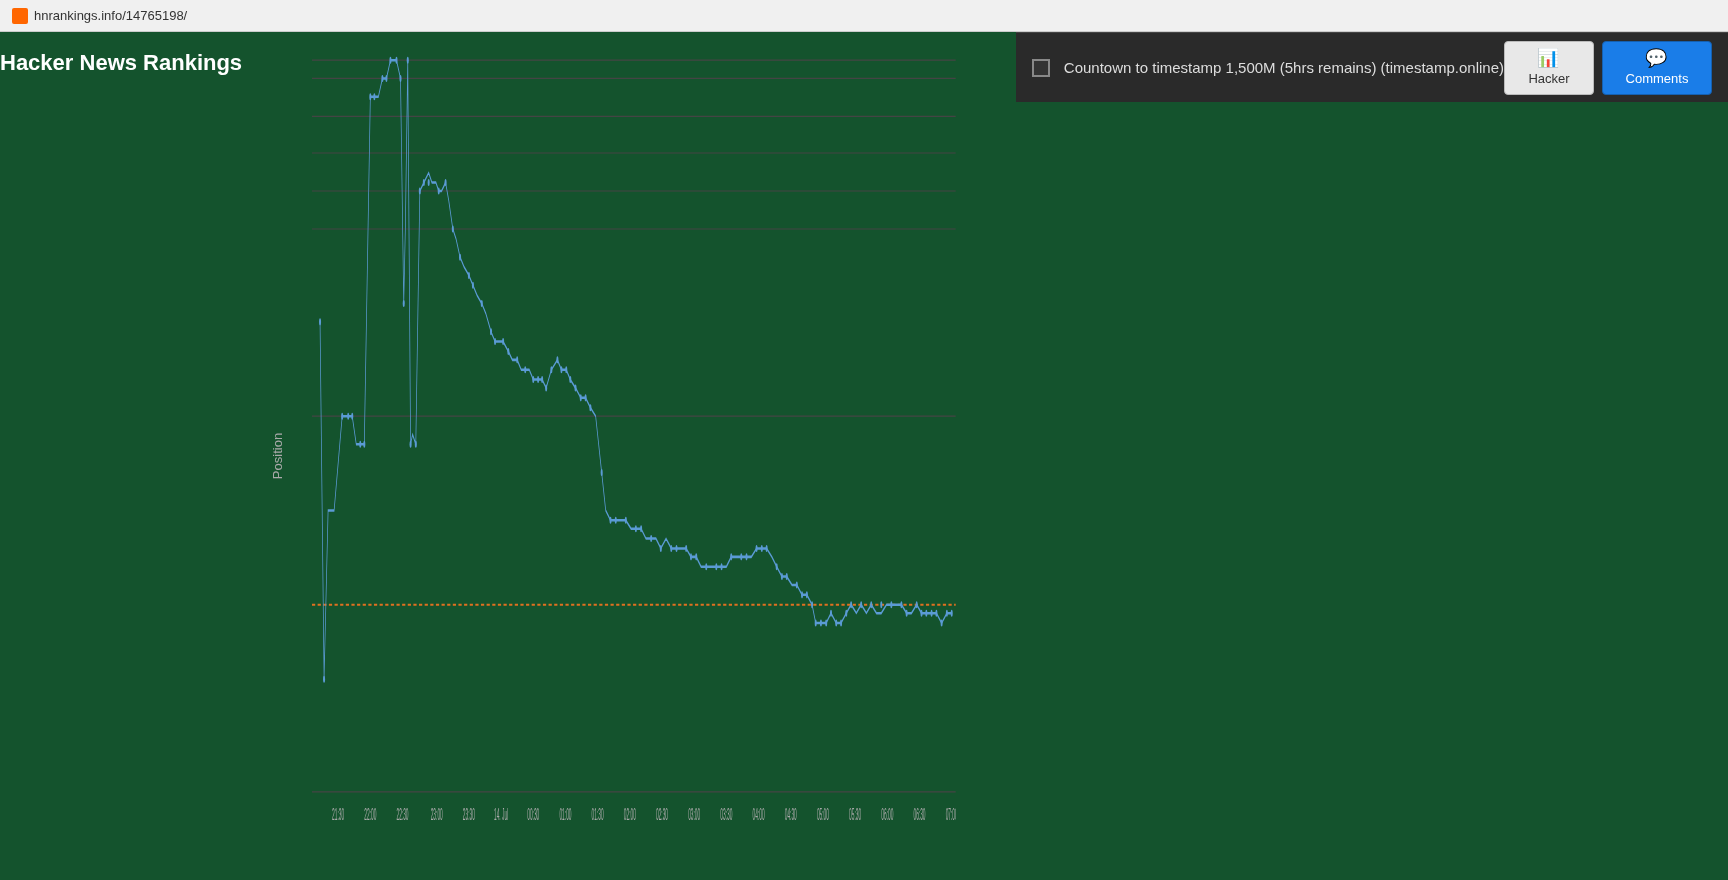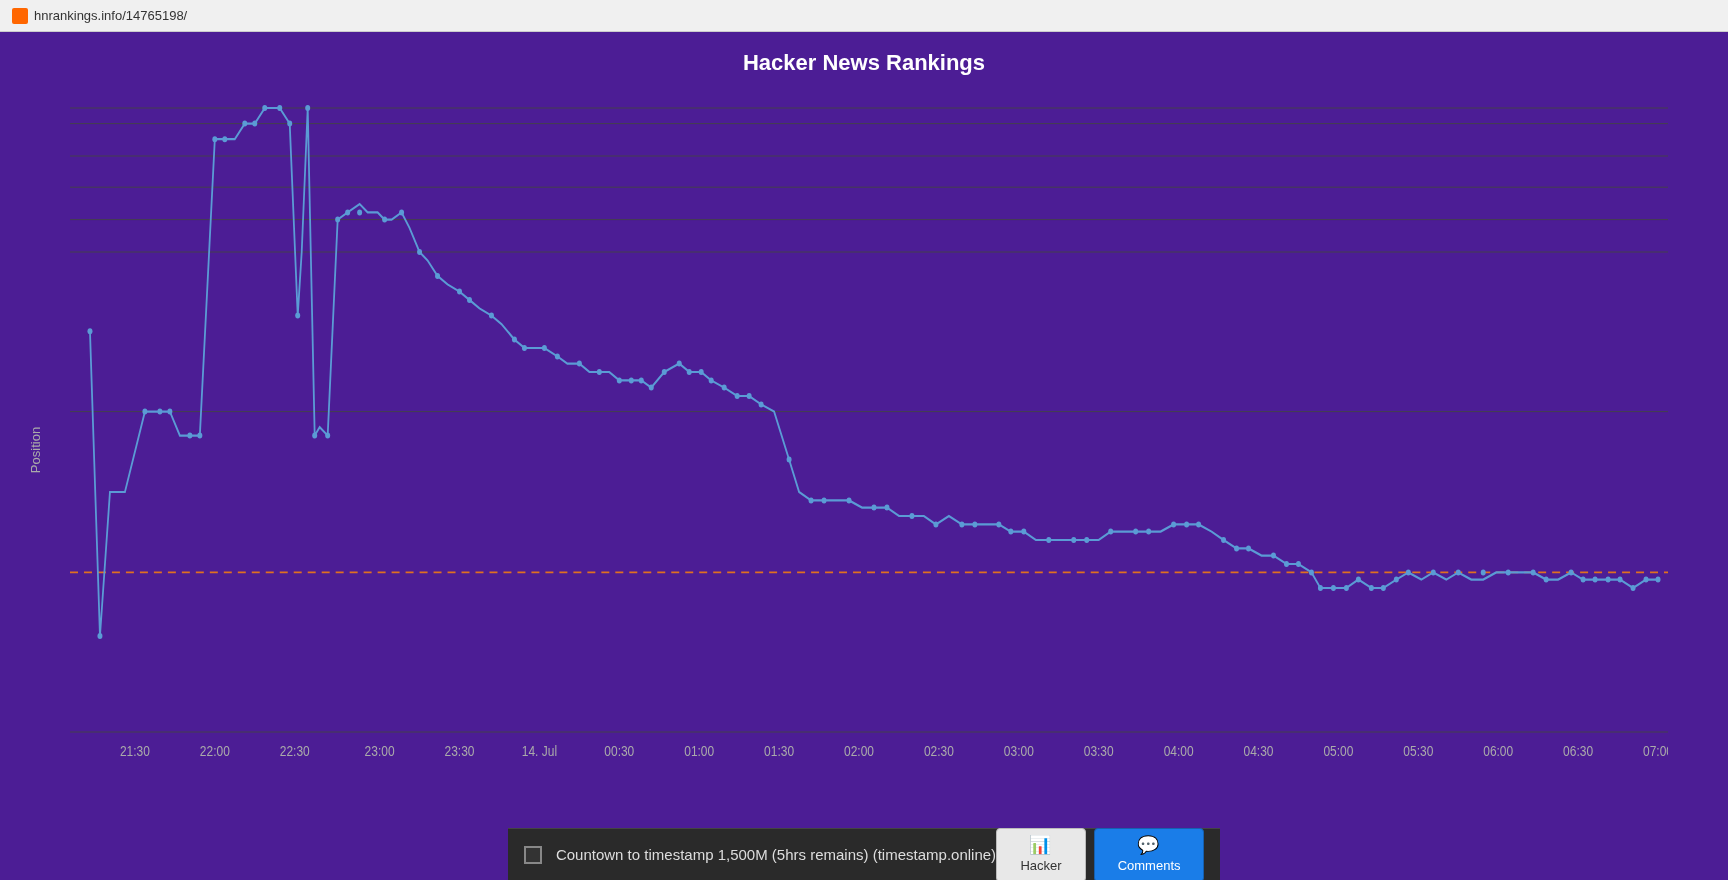--- a/index.html
+++ b/index.html
@@ -33,26 +33,25 @@
       flex-shrink: 0;
     }
     .browser-bar .url {
       font-size: 13px;
       color: #333;
     }
 
     
     .main-content {
       flex: 1;
-      background: #4c1d95;
-      display: flex;
-      flex-direction: column;
+      background: #14532d;
+      display: flex;
+      flex-direction: row;
       position: relative;
       overflow: hidden;
-      align-items: center;
     }
 
     .page-title {
       text-align: center;
       font-size: 22px;
       font-weight: bold;
       color: #fff;
       padding: 18px 0 8px 0;
       flex-shrink: 0;
     }
@@ -72,21 +71,21 @@
     
     .orange-bar {
       height: 12px;
       background: #e07020;
       flex-shrink: 0;
     }
 
     
     .footer {
       background: #2a2a2a;
-      height: 52px;
+      height: 70px;
       display: flex;
       align-items: center;
       padding: 0 16px;
       flex-shrink: 0;
       border-top: 1px solid #444;
     }
 
     .footer-checkbox {
       width: 18px;
       height: 18px;

